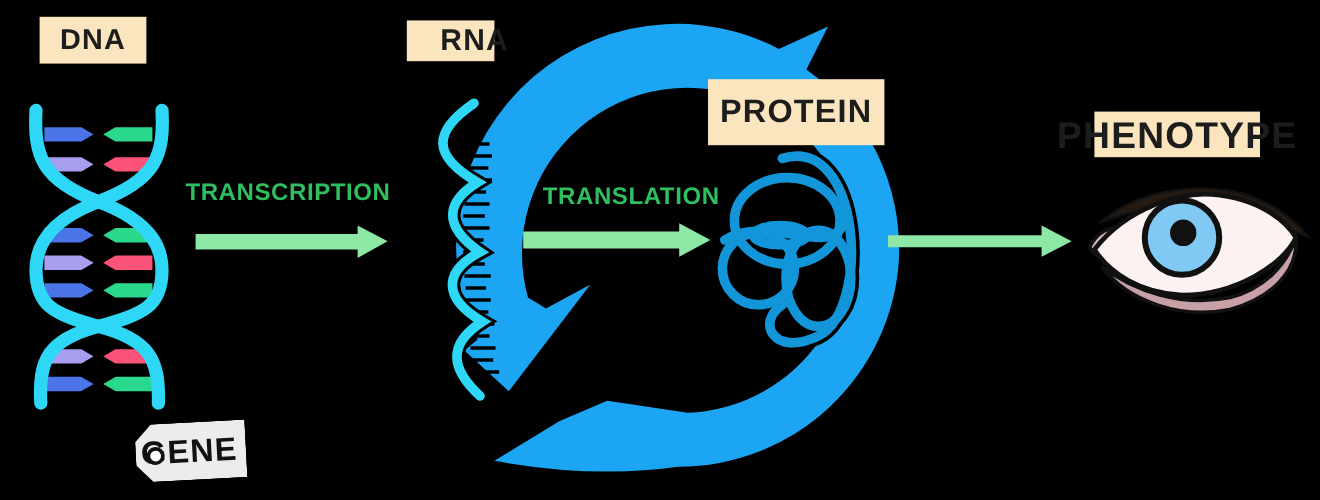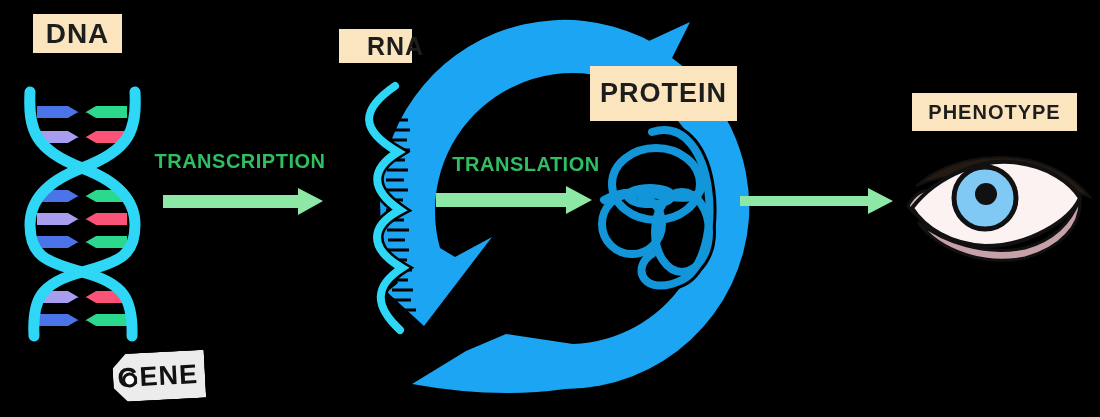--- a/index.html
+++ b/index.html
@@ -129,30 +129,30 @@
       </clipPath>
       <path d="M 912 208 C 940 172 985 160 1010 162 C 1050 165 1072 185 1080 198 C 1070 220 1030 246 985 246 C 950 244 925 228 912 208 Z" fill="#FDF2F2"></path>
       <g clip-path="url(#scleraClip)">
         <circle cx="985" cy="198" r="31" fill="#7FC9F4" stroke="#111" stroke-width="5"></circle>
         <circle cx="986" cy="194" r="11" fill="#111"></circle>
       </g>
       <path d="M 912 208 C 940 172 985 160 1010 162 C 1050 165 1072 185 1080 198 C 1070 220 1030 246 985 246 C 950 244 925 228 912 208 Z" fill="none" stroke="#111" stroke-width="4"></path>
     </g>
   </svg>
 
-  <div class="label-box" style="left:33px;top:14px;width:89px;height:39px;font-size:28px;">
+  <div class="label-box" style="left:33px;top:14px;width:89px;height:39px;font-size:24px;">
     <span>DNA</span>
   </div>
-  <div class="label-box" style="left:339px;top:29px;width:73px;height:34px;padding-left:40px;">
+  <div class="label-box" style="left:339px;top:17px;width:73px;height:34px;padding-left:40px;">
     <span>RNA</span>
   </div>
   <div class="label-box" style="left:590px;top:66px;width:147px;height:55px;font-size:27px;">
     <span>PROTEIN</span>
   </div>
-  <div class="label-box" style="left:912px;top:93px;width:165px;height:38px;font-size:20px;">
+  <div class="label-box" style="left:912px;top:93px;width:138px;height:38px;font-size:31px;">
     <span>PHENOTYPE</span>
   </div>
 
   <div class="process-word" style="left:140px;top:150px;width:200px;">TRANSCRIPTION</div>
   <div class="process-word" style="left:440px;top:153px;width:172px;">TRANSLATION</div>
 
   <div class="gene-tag">
     <span class="gene-tag-hole"></span>
     <span class="gene-tag-text">GENE</span>
   </div>

